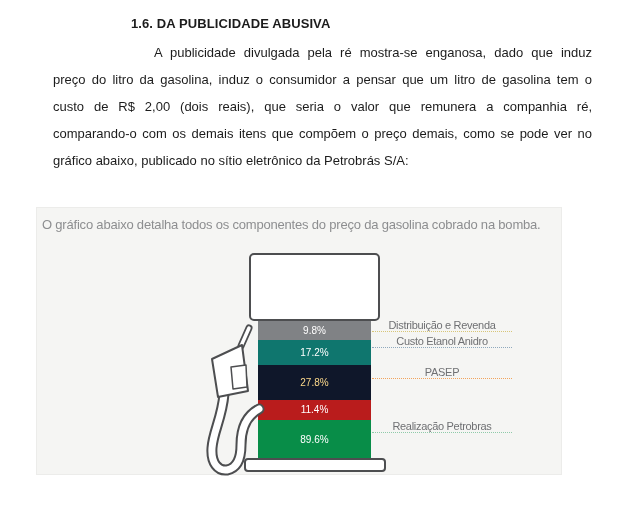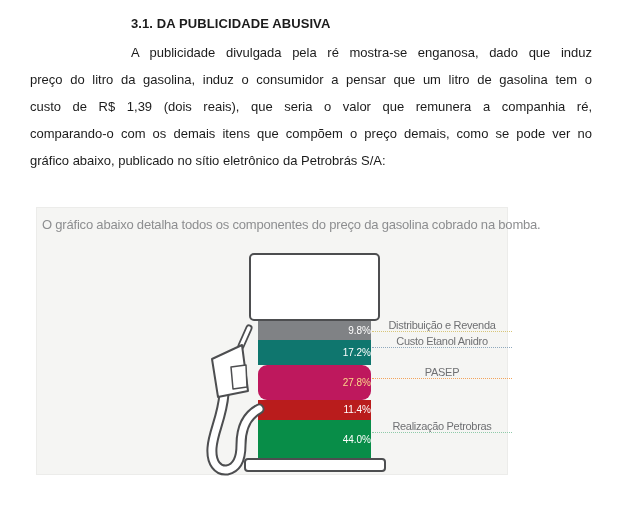--- a/index.html
+++ b/index.html
@@ -6,40 +6,40 @@
   html,body { width:620px; height:506px; background:#ffffff; overflow:hidden;
               font-family:"Liberation Sans", sans-serif; }
   .page { position:relative; width:620px; height:506px; background:#fff; }
 
   
   .doc-heading { position:absolute; left:131px; top:16px; font-size:13px; font-weight:bold;
                  color:#1c1c1c; letter-spacing:.1px; }
   .doc-paragraph { position:absolute; left:30px; top:39px; width:562px; color:#1c1c1c;
                    font-size:13px; }
   .doc-line { height:27px; line-height:27px; text-align:justify; text-align-last:justify;
-              white-space:nowrap; }
+              white-space:nowrap;margin-left:23px; }
   .doc-line.first { padding-left:101px; }
   .doc-line.last { text-align-last:left; }
 
   
-  .chart-panel { position:absolute; left:36px; top:207px; width:472px; height:268px;
+  .chart-panel { position:absolute; left:36px; top:207px; width:526px; height:268px;
                  background:#f5f5f3; border:1px solid #ececea; }
   .chart-caption { position:absolute; left:5px; top:9px; width:516px; font-size:13px;
                    color:#8d8e90; letter-spacing:-.2px; white-space:nowrap; }
 
   
   .pump-display { position:absolute; left:212px; top:45px; width:131px; height:68px;
                   background:#fff; border:2px solid #4d4e50; border-radius:5px; }
   .pump-bar { position:absolute; left:221px; top:113px; width:113px; height:138px;
               display:flex; flex-direction:column; }
-  .seg { display:flex; align-items:center; justify-content:flex-end;
+  .seg { display:flex; align-items:center; justify-content:center;
          font-size:10px; color:#ffffff; }
   .seg-0 { flex-grow:9.8;  background:#808285; }
   .seg-1 { flex-grow:17.2; background:#0f766e; }
-  .seg-2 { flex-grow:27.8; background:#be185d; color:#fcd88a;border-radius:9px; }
+  .seg-2 { flex-grow:27.8; background:#0f172a; color:#fcd88a; }
   .seg-3 { flex-grow:11.4; background:#b91c1c; }
   .seg-4 { flex-grow:33.8; background:#088d48; }
   .pump-base { position:absolute; left:207px; top:250px; width:142px; height:14px;
                background:#fff; border:2px solid #4d4e50; border-radius:4px; }
   .nozzle-svg { position:absolute; left:164px; top:108px; width:70px; height:165px; }
 
   
   .legend-row { position:absolute; left:335px; width:140px; height:14px; line-height:14px;
                 text-align:center; font-size:11px; color:#6f7073; letter-spacing:-.3px;
                 white-space:nowrap; }
@@ -47,26 +47,26 @@
   .lr-1 { top:126px; border-bottom:1px dotted #8fa9bd; }
   .lr-2 { top:157px; border-bottom:1px dotted #f2a45c; }
   .lr-3 { top:182px; border-bottom:1px dotted #80cfc7; }
   .lr-4 { top:211px; border-bottom:1px dotted #90cbaa; }
 </style>
 </head>
 <body>
 
 <div class="page">
 
-  <div class="doc-heading">3.1. DA PUBLICIDADE ABUSIVA</div>
+  <div class="doc-heading">1.6. DA PUBLICIDADE ABUSIVA</div>
 
   <div class="doc-paragraph">
     <div class="doc-line first">A publicidade divulgada pela ré mostra-se enganosa, dado que induz</div>
     <div class="doc-line">preço do litro da gasolina, induz o consumidor a pensar que um litro de gasolina tem o</div>
-    <div class="doc-line">custo de R$ 1,39 (dois reais), que seria o valor que remunera a companhia ré,</div>
+    <div class="doc-line">custo de R$ 2,00 (dois reais), que seria o valor que remunera a companhia ré,</div>
     <div class="doc-line">comparando-o com os demais itens que compõem o preço demais, como se pode ver no</div>
     <div class="doc-line last">gráfico abaixo, publicado no sítio eletrônico da Petrobrás S/A:</div>
   </div>
 
   <div class="chart-panel">
     <div class="chart-caption">O gráfico abaixo detalha todos os componentes do preço da gasolina cobrado na bomba.</div>
 
     <div class="pump-display"></div>
 
     <div class="pump-bar">
@@ -76,21 +76,21 @@
       <div class="seg seg-1">
         <span>17.2%</span>
       </div>
       <div class="seg seg-2">
         <span>27.8%</span>
       </div>
       <div class="seg seg-3">
         <span>11.4%</span>
       </div>
       <div class="seg seg-4">
-        <span>44.0%</span>
+        <span>89.6%</span>
       </div>
     </div>
 
     <div class="pump-base"></div>
 
     <svg class="nozzle-svg" viewBox="200 315 70 165" xmlns="http://www.w3.org/2000/svg">
       <path d="M223,393 C221,417 212,431 211,447 C210,462 217,470 226,469 C236,467 240,457 240,444 C240,429 245,415 258,408" fill="none" stroke="#4d4e50" stroke-width="11" stroke-linecap="round"></path>
       <path d="M223,393 C221,417 212,431 211,447 C210,462 217,470 226,469 C236,467 240,457 240,444 C240,429 245,415 258,408" fill="none" stroke="#ffffff" stroke-width="7" stroke-linecap="round"></path>
       <path d="M240,345 L248,327" fill="none" stroke="#4d4e50" stroke-width="7" stroke-linecap="round"></path>
       <path d="M240,345 L248,327" fill="none" stroke="#ffffff" stroke-width="3.5" stroke-linecap="round"></path>

